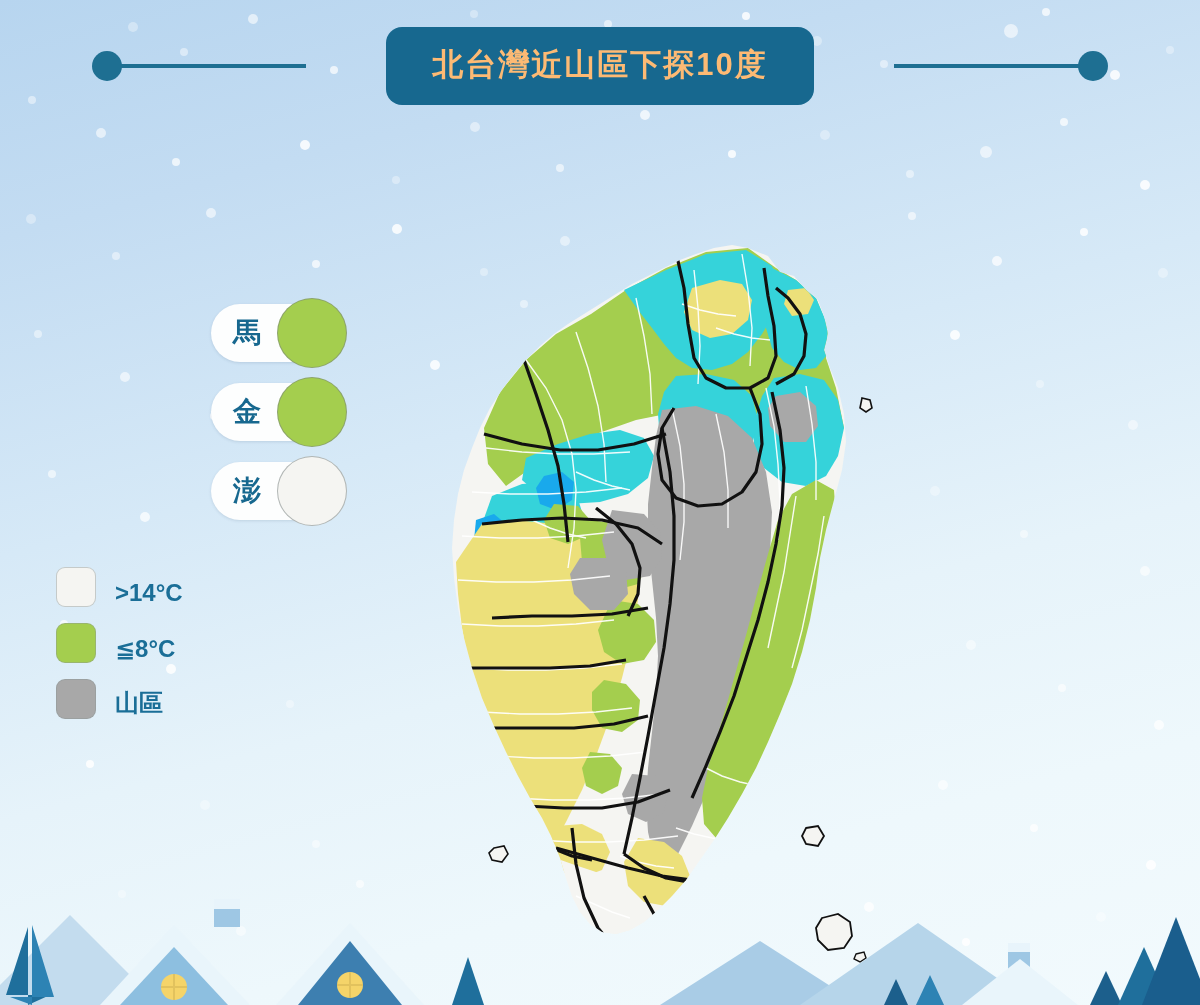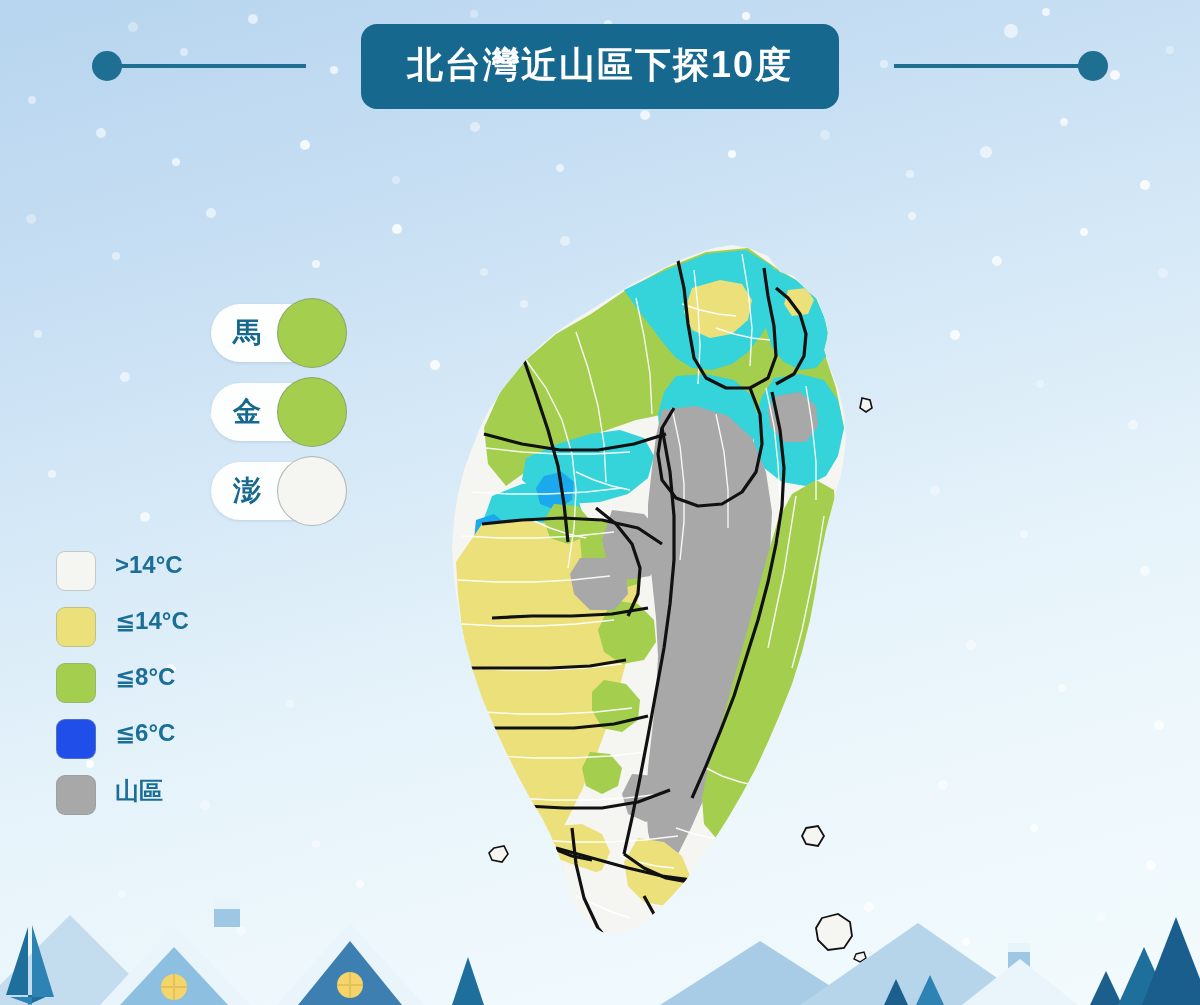--- a/index.html
+++ b/index.html
@@ -41,22 +41,22 @@
   .deco-line.right { right: 108px; width: 198px; }
   .deco-dot {
     position: absolute; top: 50%; width: 30px; height: 30px;
     border-radius: 50%; background: #1e6f92; transform: translateY(-50%);
   }
   .deco-dot.left  { left: 92px; }
   .deco-dot.right { right: 92px; }
   #subtitle-banner {
     position: relative;
     background: #17688f;
-    color: #ffffff;
-    font-size: 36px;
+    color: #fdba74;
+    font-size: 31px;
     font-weight: bold;
     letter-spacing: 2px;
     border-radius: 16px;
     padding: 17px 46px 19px;
     white-space: nowrap;
     z-index: 2;
   }
 
   
   #island-badges { position: absolute; left: 211px; top: 298px; width: 140px; }
@@ -82,21 +82,21 @@
   .island-dot {
     position: absolute; right: 0; top: 50%;
     transform: translateY(-50%);
     width: 70px; height: 70px; border-radius: 50%;
     border: 1px solid rgba(120,130,130,0.55);
     z-index: 2;
   }
 
   
   #legend { position: absolute; left: 56px; top: 551px; }
-  .legend-item { display: flex; align-items: flex-start; height: 56px; }
+  .legend-item { display: flex; align-items: flex-end; height: 56px; }
   .legend-swatch {
     width: 40px; height: 40px; border-radius: 9px;
     border: 1px solid rgba(140,150,150,0.45);
     flex: 0 0 auto;
   }
   .legend-label {
     margin-left: 19px; font-size: 24px; font-weight: bold;
     color: #1a6e97; white-space: nowrap;
   }
 
@@ -215,30 +215,22 @@
       <div class="island-dot" style="background: rgb(245, 245, 242);"></div>
     </div>
   </div>
 
 <div id="legend">
     <div class="legend-item">
       <div class="legend-swatch" style="background: rgb(245, 245, 242);"></div>
       <div class="legend-label">&gt;14°C</div>
     </div>
     <div class="legend-item">
-      <div class="legend-swatch" style="background: rgb(236, 224, 122);"></div>
-      <div class="legend-label">≦14°C</div>
-    </div>
-    <div class="legend-item">
       <div class="legend-swatch" style="background: rgb(164, 206, 78);"></div>
       <div class="legend-label">≦8°C</div>
-    </div>
-    <div class="legend-item">
-      <div class="legend-swatch" style="background: rgb(31, 79, 232);"></div>
-      <div class="legend-label">≦6°C</div>
     </div>
     <div class="legend-item">
       <div class="legend-swatch" style="background: rgb(168, 168, 168);"></div>
       <div class="legend-label">山區</div>
     </div>
   </div>
 
 <div id="map-wrap">
   <svg id="map-svg" viewBox="0 0 520 760" xmlns="http://www.w3.org/2000/svg">
     <defs>

